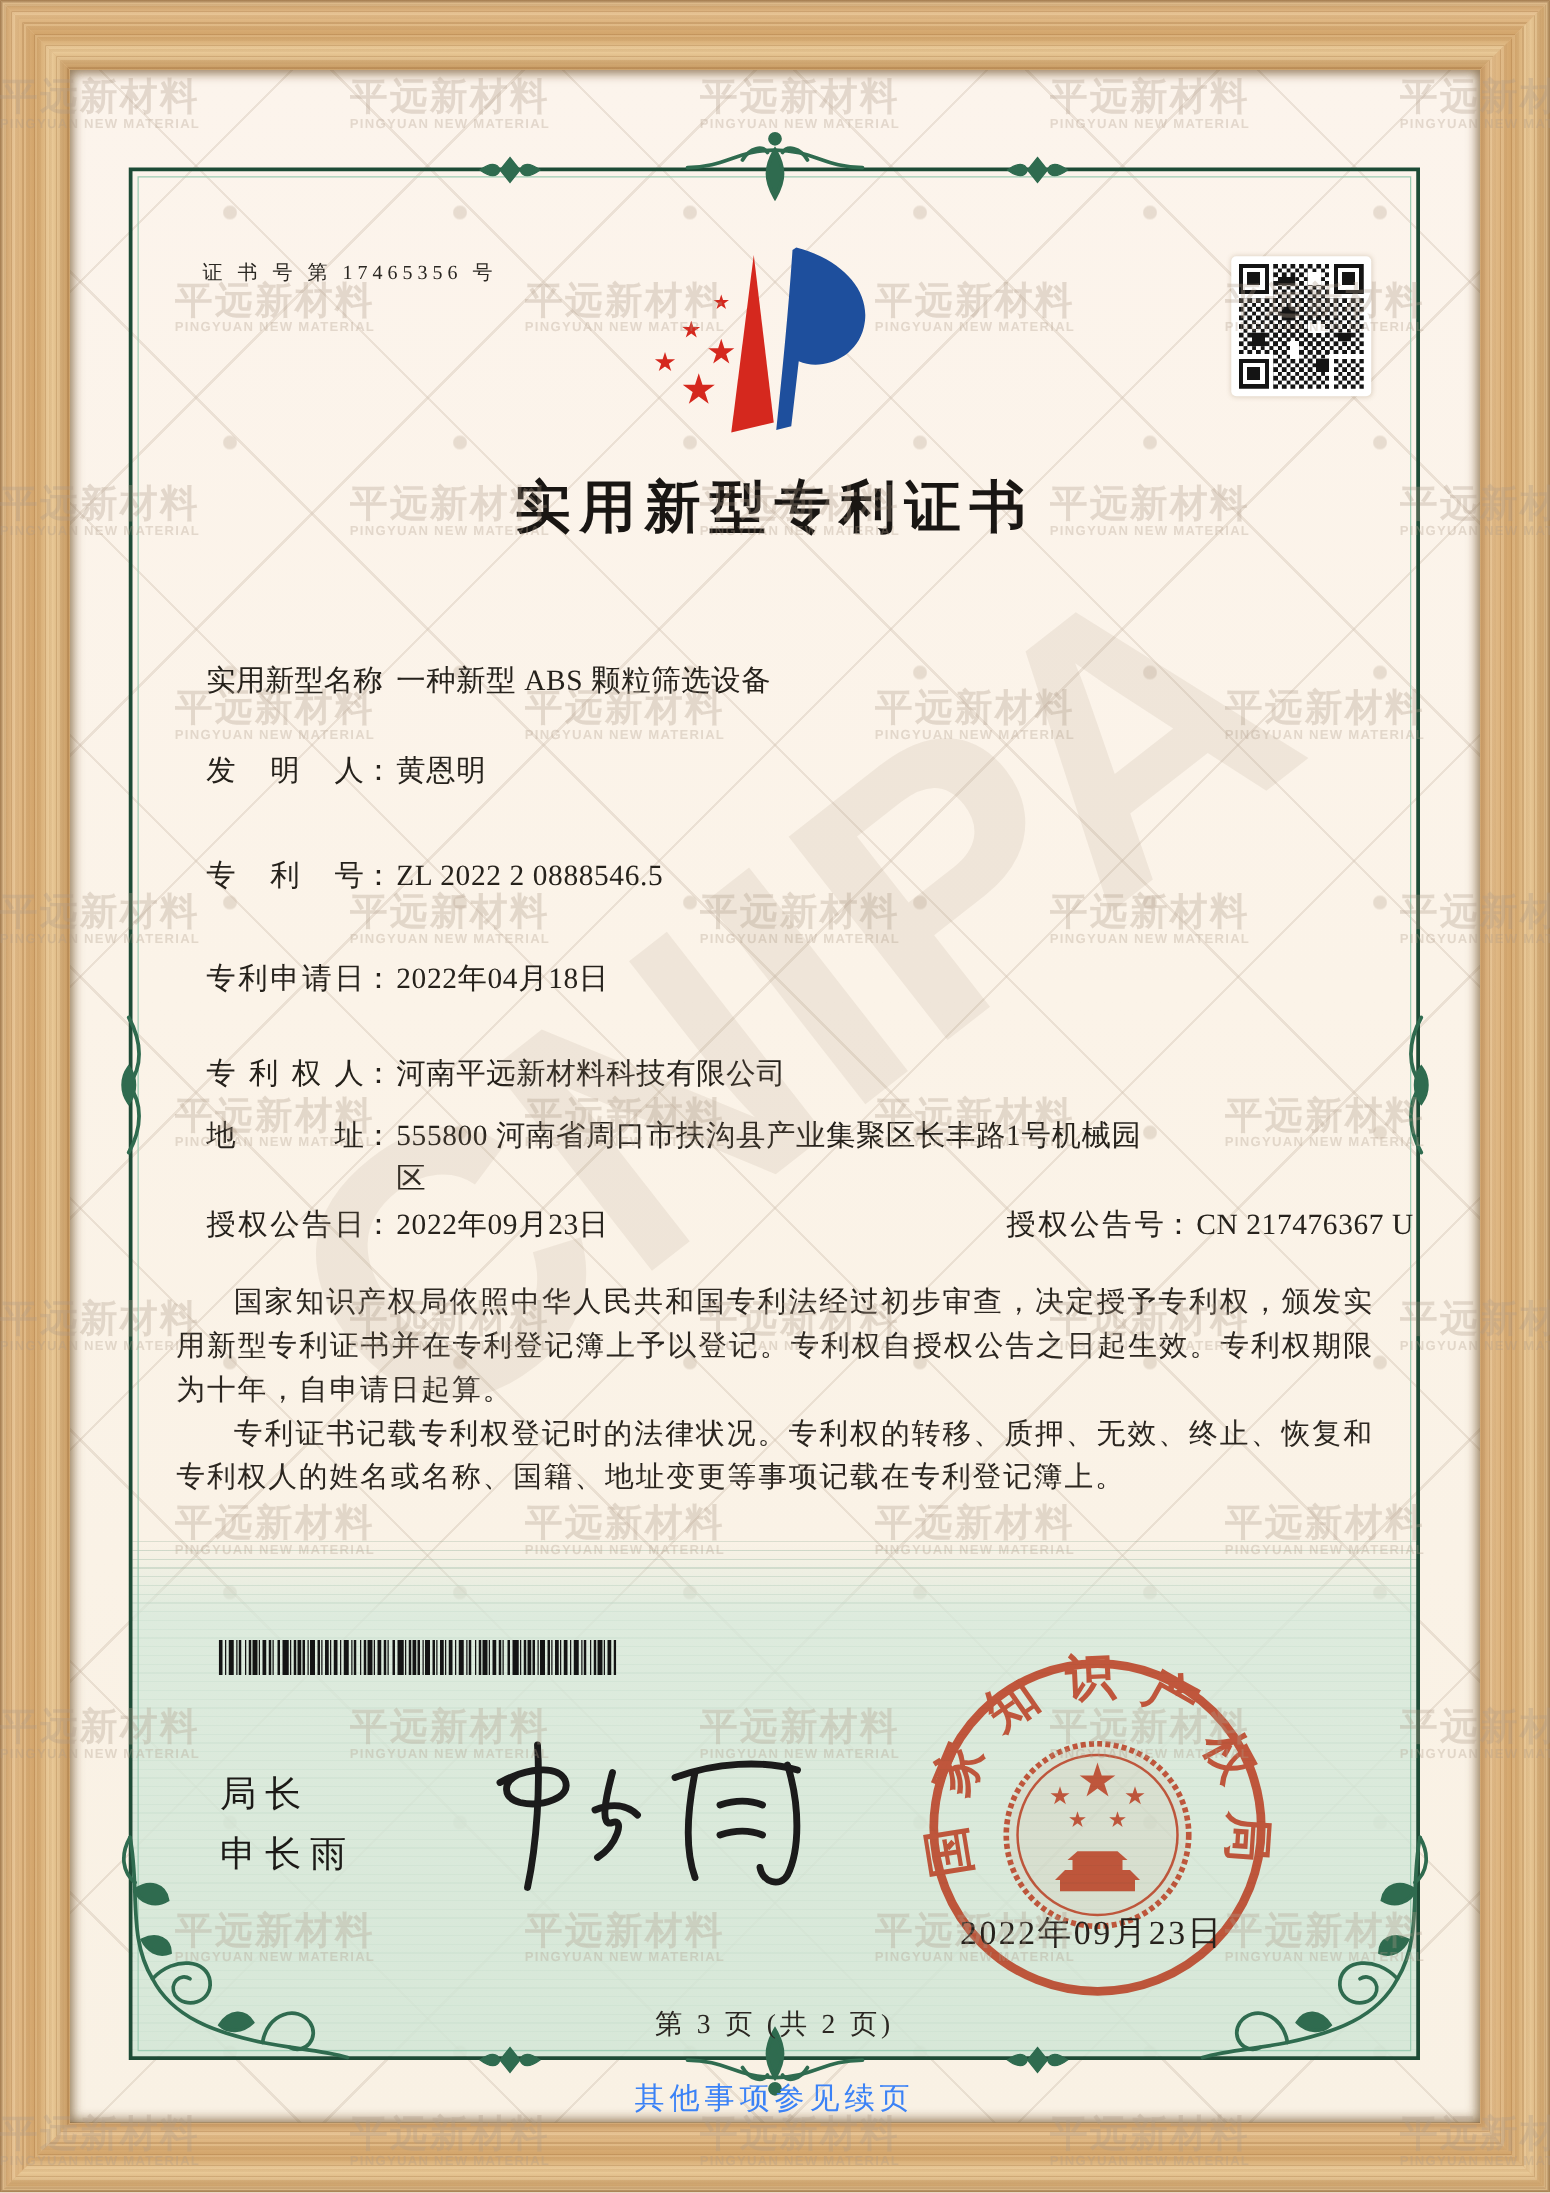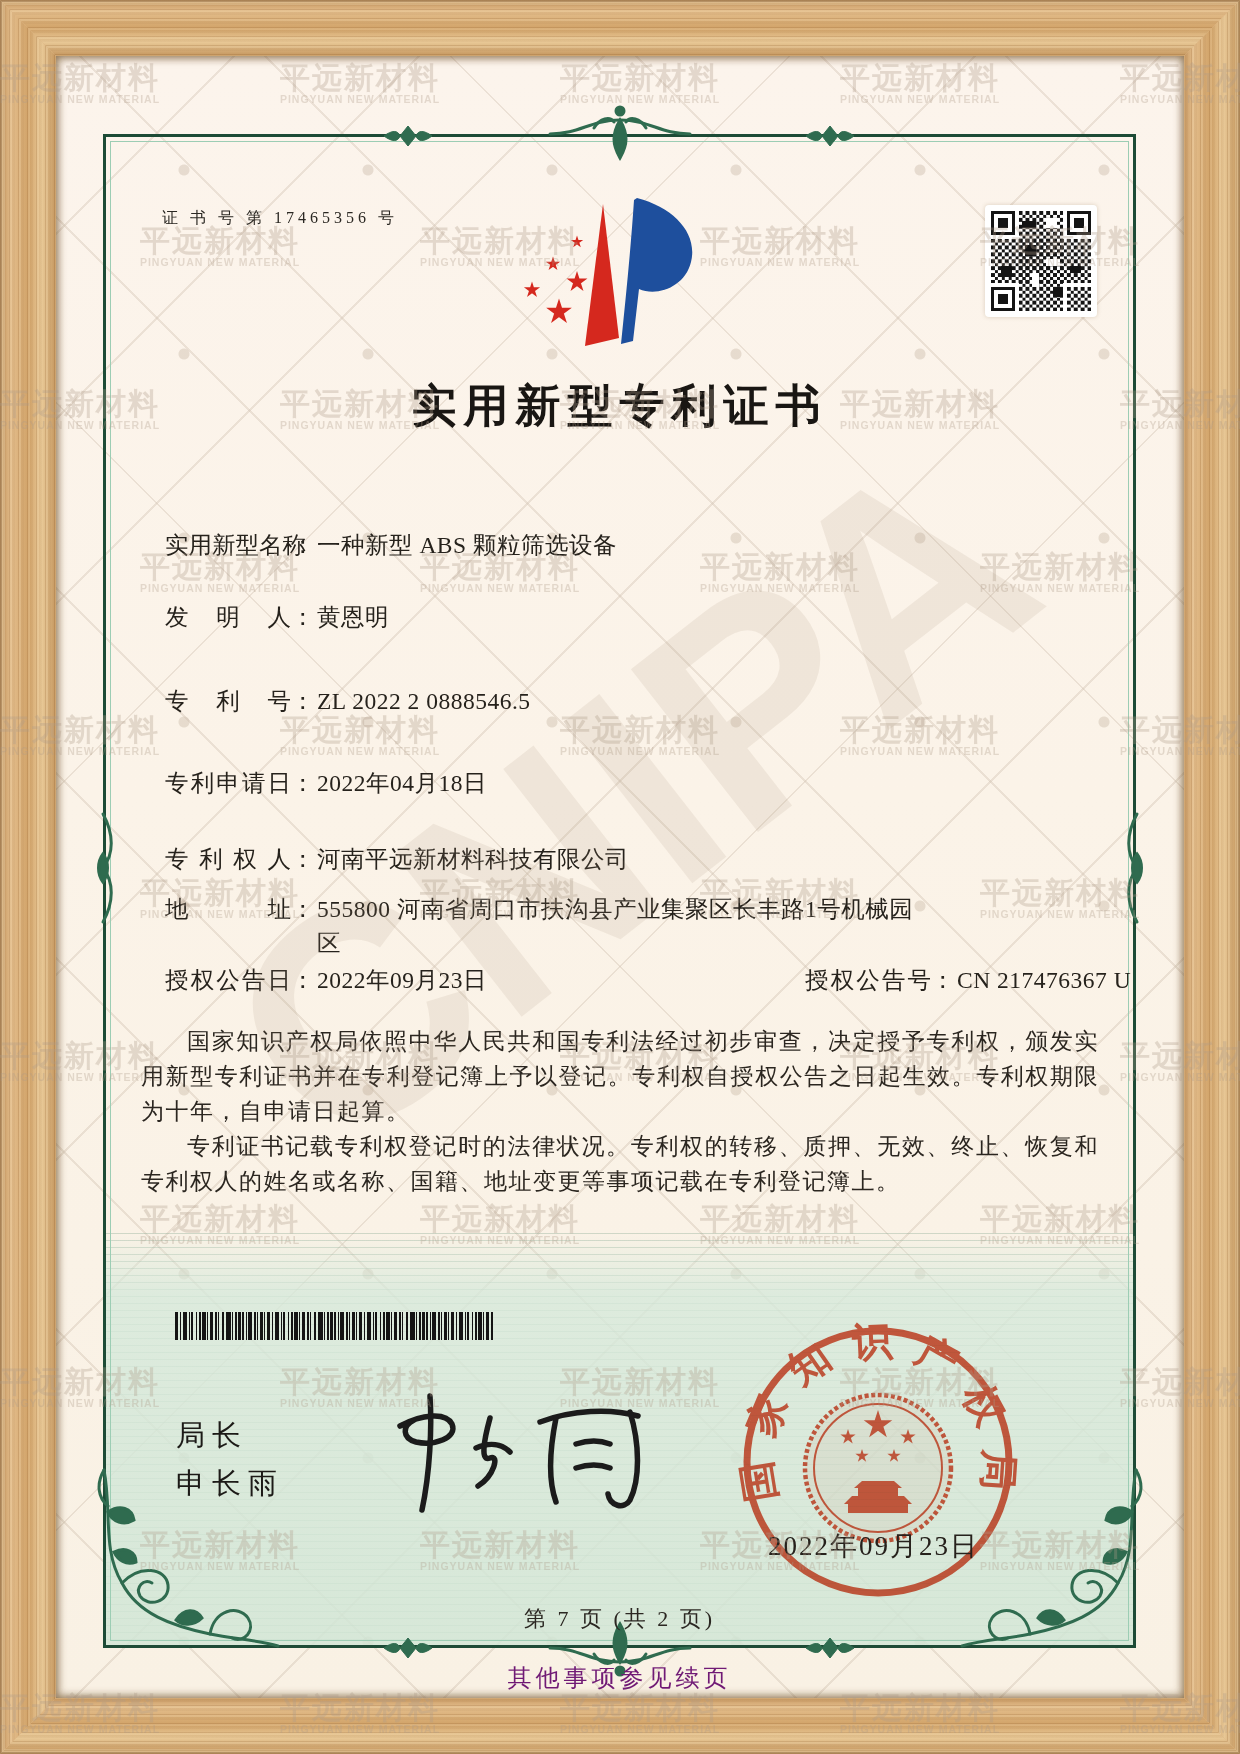--- a/index.html
+++ b/index.html
@@ -77,21 +77,21 @@
   .signer-title{position:absolute;left:176px;top:1416px;font-family:Liberation Sans, sans-serif;
     font-size:29px;letter-spacing:7px;color:#1c1a17;z-index:4}
   .signer-name{position:absolute;left:176px;top:1464px;font-family:"Liberation Sans","DejaVu Sans",sans-serif;
     font-size:29px;letter-spacing:7px;color:#1c1a17;z-index:4}
   .signature{position:absolute;left:372px;top:1388px;z-index:5}
   .seal{position:absolute;left:735px;top:1318px;z-index:5;mix-blend-mode:multiply;opacity:.93}
   .seal-date{position:absolute;left:768px;top:1528px;font-size:27px;letter-spacing:2px;color:#26211c;z-index:6}
   .page-footer{position:absolute;left:103px;top:1604px;width:1033px;text-align:center;
     font-size:22px;letter-spacing:3px;color:#2b2722;z-index:4}
   .bottom-note{position:absolute;left:103px;top:1662px;width:1033px;text-align:center;
-    font-size:24px;letter-spacing:4px;color:#701a75;z-index:4}
+    font-size:24px;letter-spacing:4px;color:#3b82f6;z-index:4}
 
   .qr-panel{position:absolute;left:985px;top:205px;width:112px;height:112px;background:#fff;
     border-radius:4px;z-index:4;box-shadow:0 0 4px rgba(120,90,50,.25);padding:6px}
   .logo{position:absolute;left:515px;top:190px;z-index:4}
 
   
   .wm-layer{position:absolute;inset:0;z-index:7;pointer-events:none;overflow:hidden}
   .wm{position:absolute;width:260px;text-align:center;color:rgba(173,156,138,.32);line-height:1.05}
   .wm .wm-cn{font-size:30px;font-weight:bold;letter-spacing:2px;font-family:"Liberation Sans","DejaVu Sans",sans-serif}
   .wm .wm-en{font-size:10.5px;font-weight:bold;letter-spacing:1px;font-family:"Liberation Sans","DejaVu Sans",sans-serif}
@@ -322,21 +322,21 @@
       <use href="#st" transform="translate(127,138) scale(7)"></use>
       <use href="#st" transform="translate(159,138) scale(7)"></use>
       <path d="M119,170 L167,170 L159,163 L127,163 Z"></path>
       <rect x="123" y="170" width="40" height="8"></rect>
       <path d="M109,186 L177,186 L169,178 L117,178 Z"></path>
       <rect x="113" y="186" width="60" height="9"></rect>
     </g>
   </svg>
   <div class="seal-date">2022年09月23日</div>
 
-  <div class="page-footer">第 7 页 (共 2 页)</div>
+  <div class="page-footer">第 3 页 (共 2 页)</div>
   <div class="bottom-note">其他事项参见续页</div>
 
   <div class="wm-layer">
       <div class="wm" style="left: -50px; top: 62px;">
         <div class="wm-cn">平远新材料</div>
         <div class="wm-en">PINGYUAN NEW MATERIAL</div>
       </div>
       <div class="wm" style="left: 230px; top: 62px;">
         <div class="wm-cn">平远新材料</div>
         <div class="wm-en">PINGYUAN NEW MATERIAL</div>

